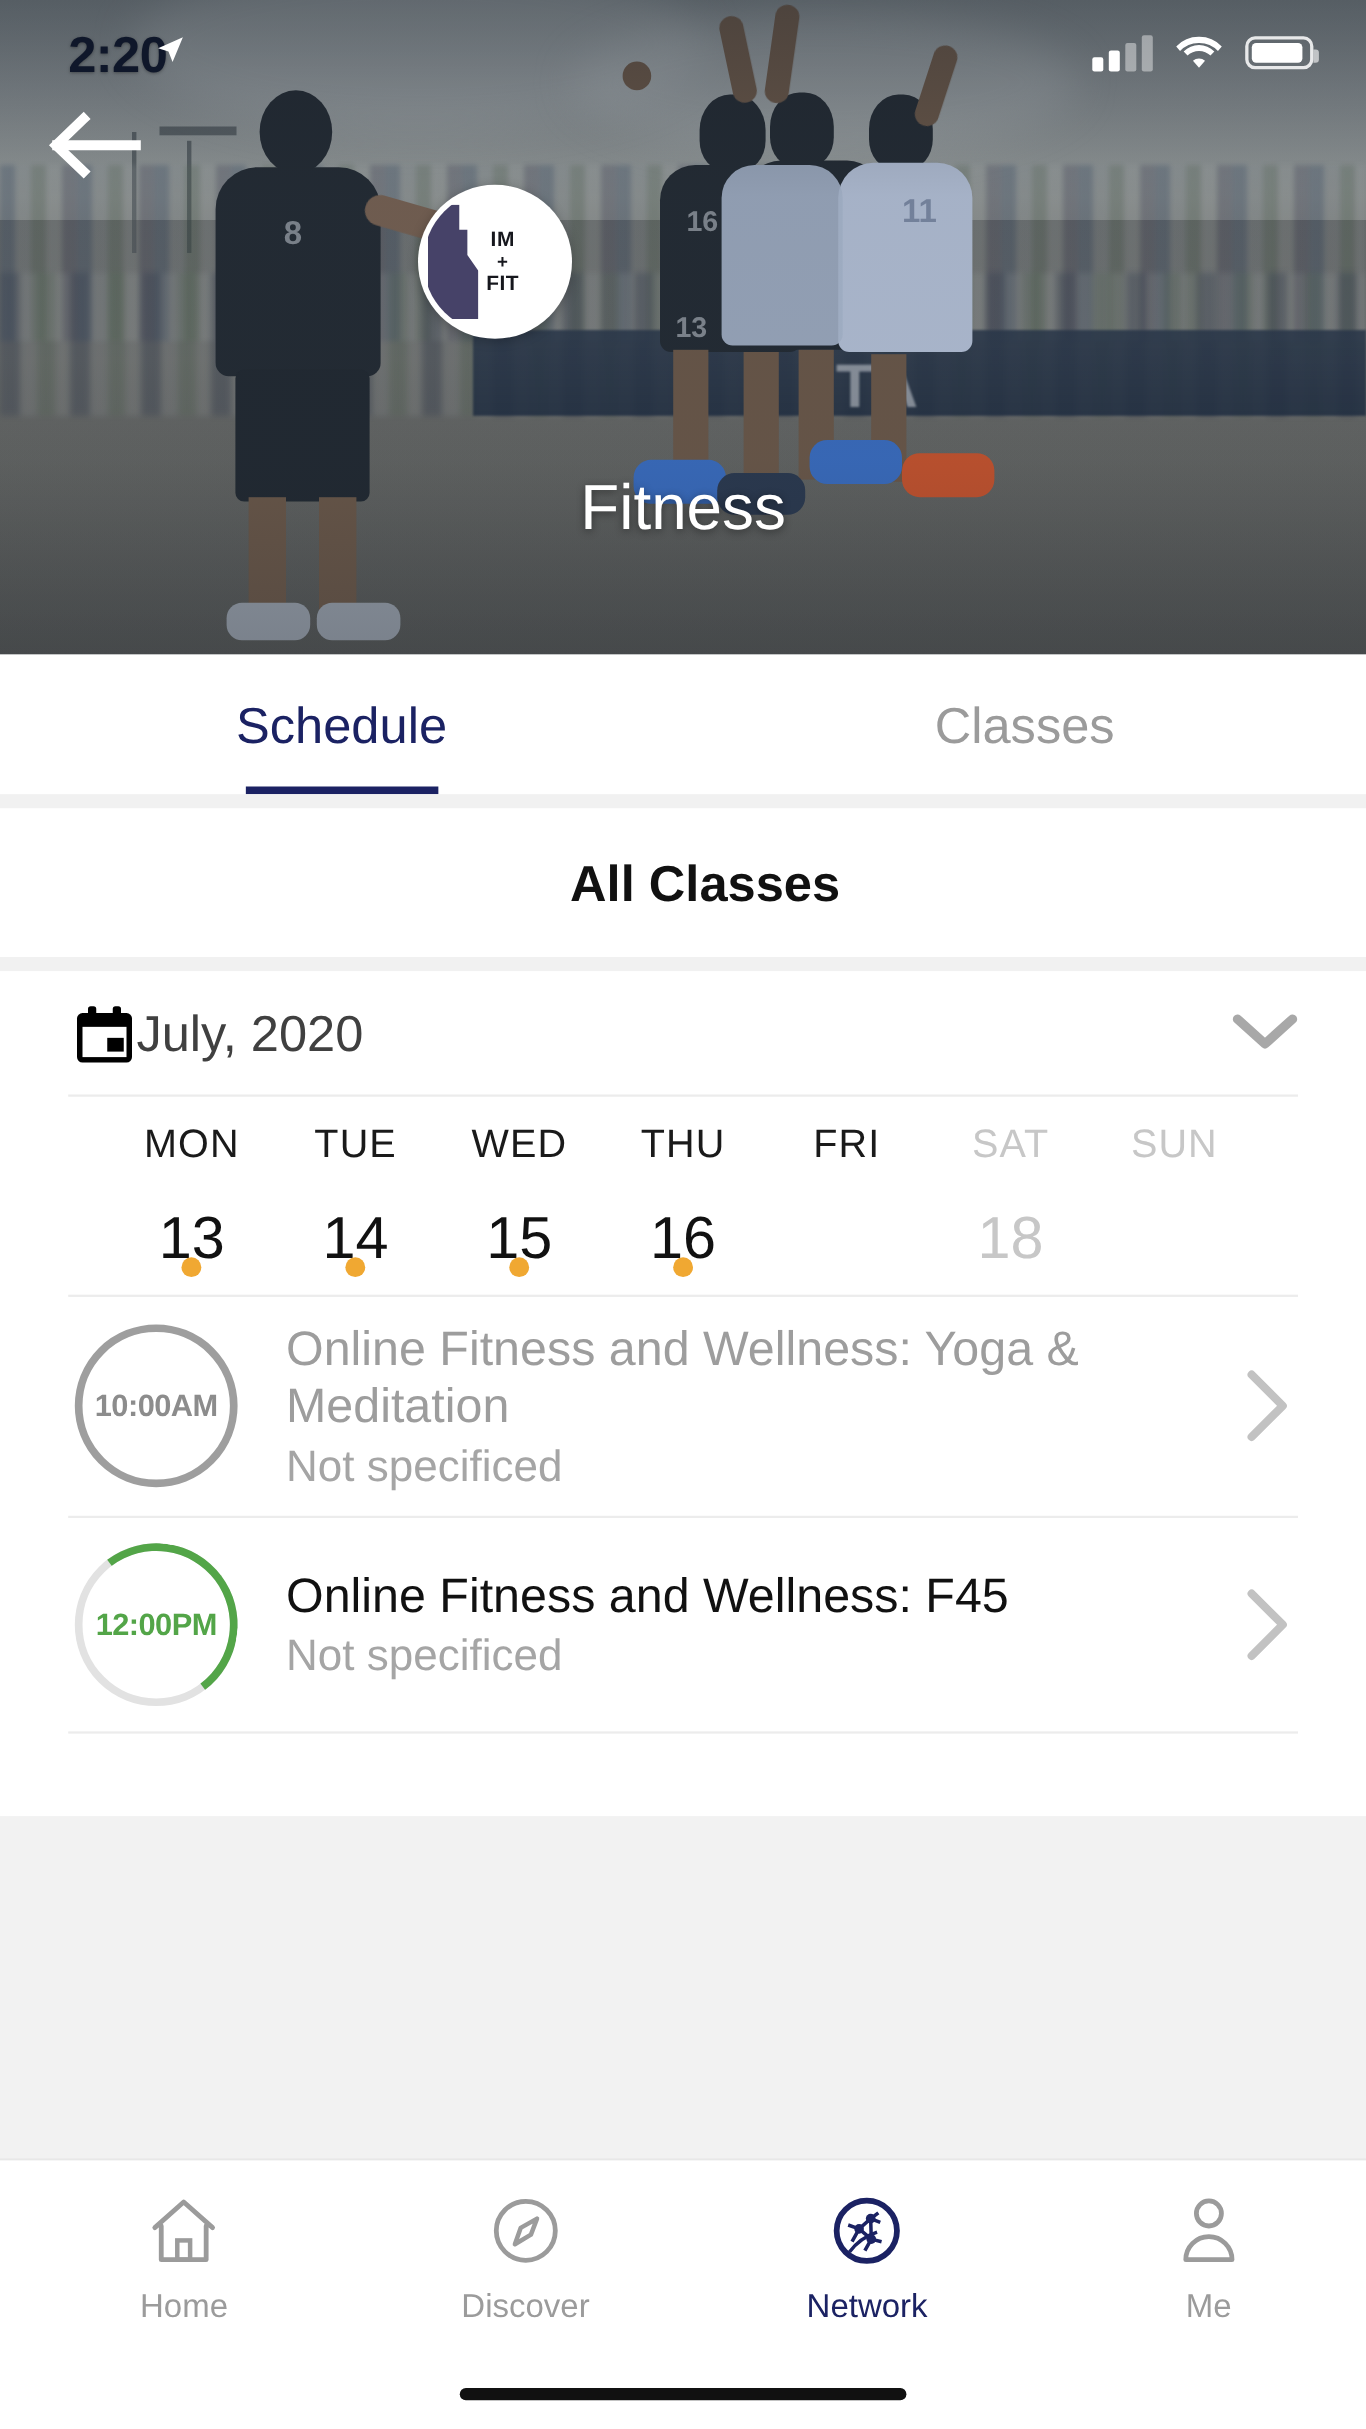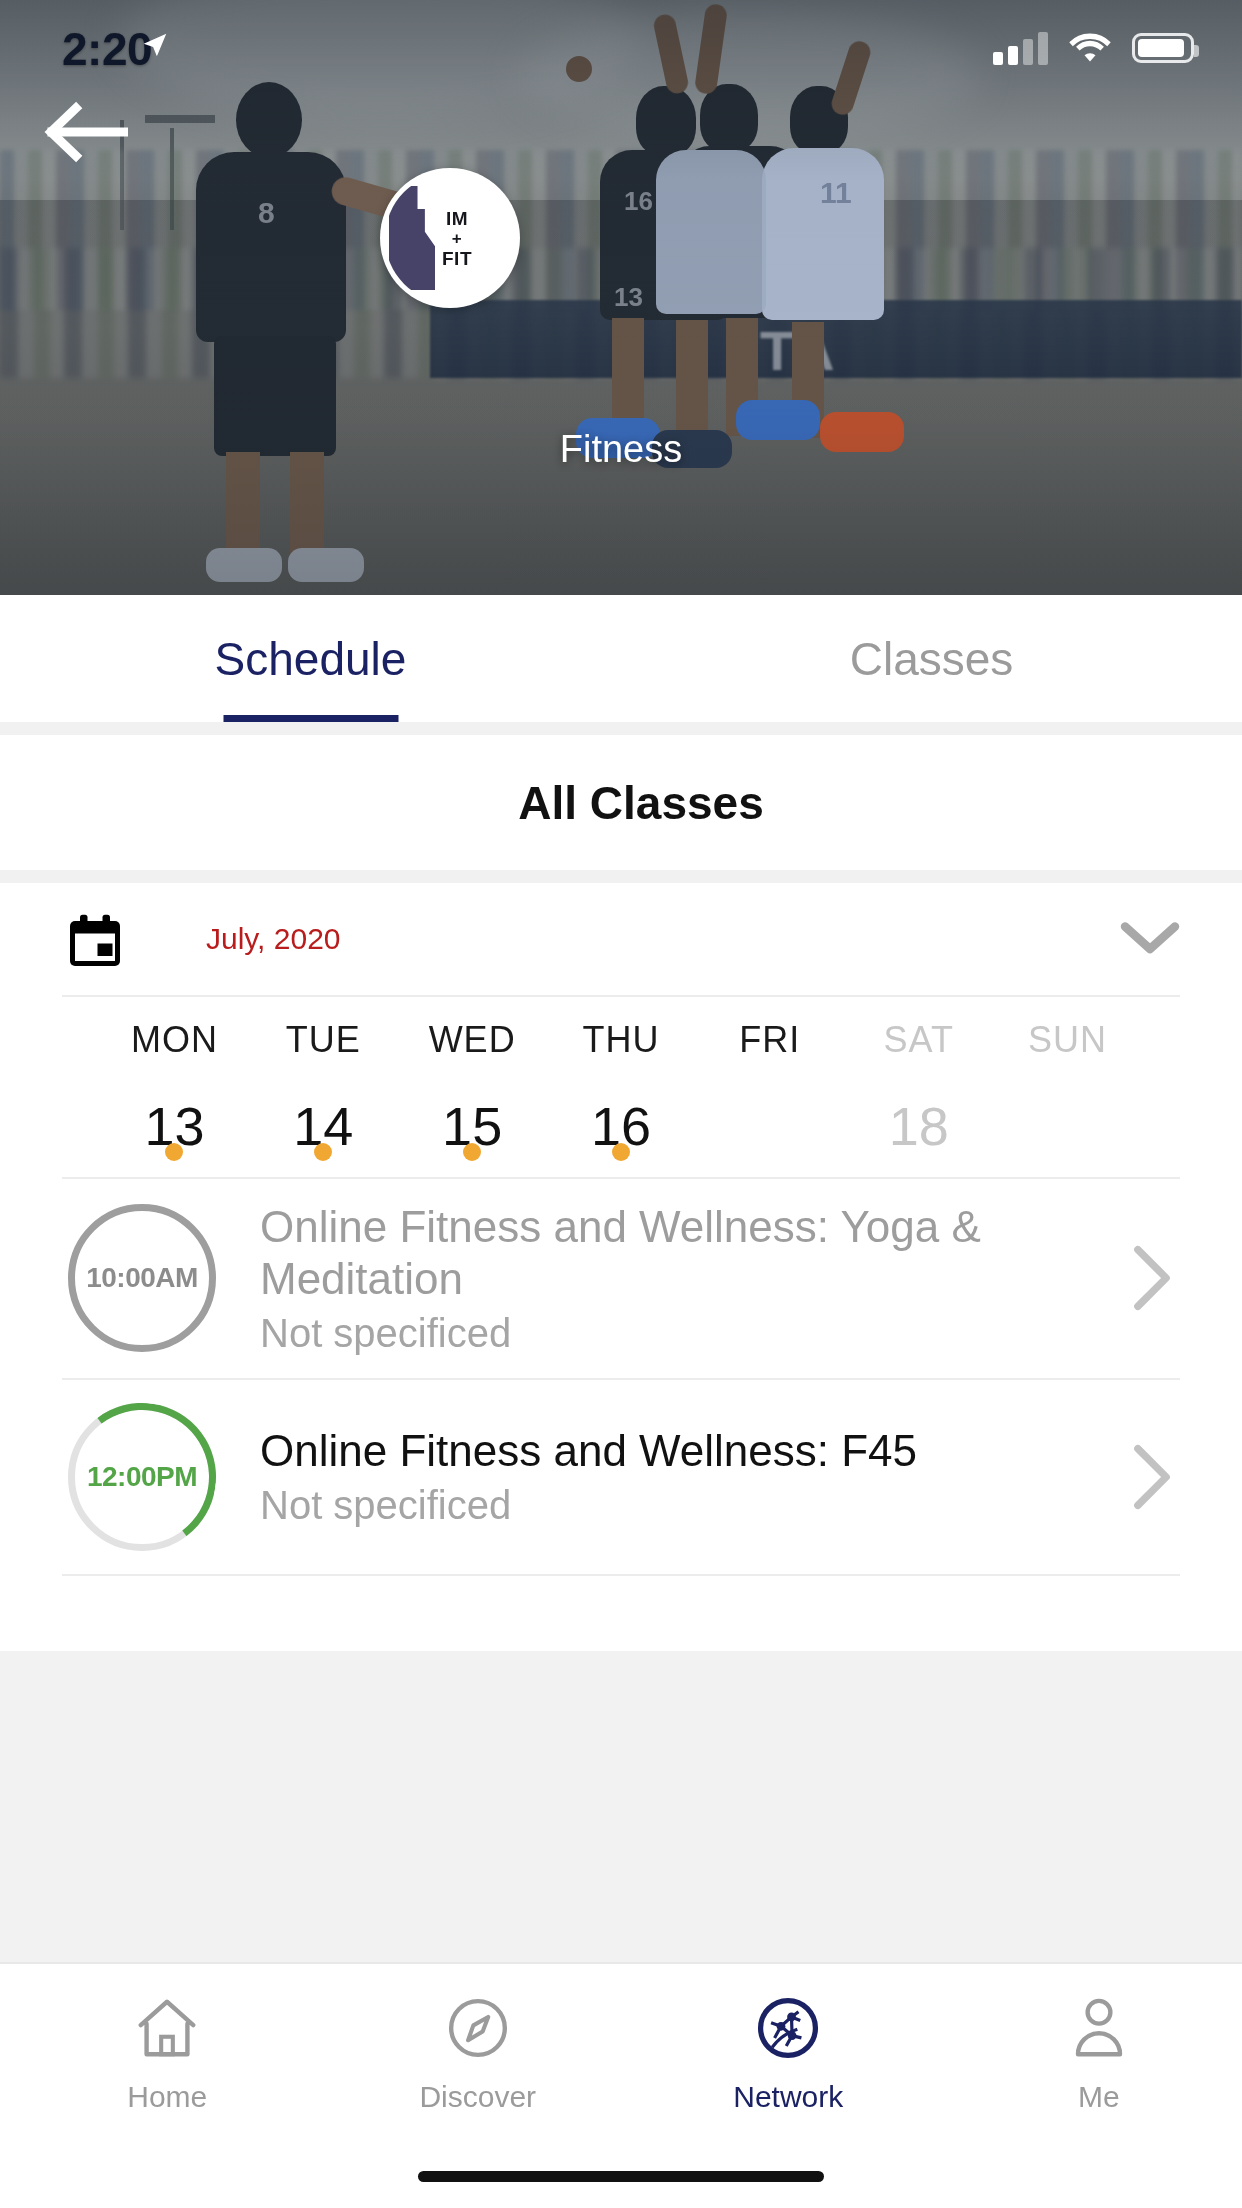--- a/index.html
+++ b/index.html
@@ -144,21 +144,21 @@
     opacity:.95;
   }
   .logo-text{
     position:relative; z-index:2; text-align:center; color:#16171d;
     font-weight:bold; line-height:1.0; font-size:19px; letter-spacing:.5px;
     padding-left:14px;
   }
   .logo-text .plus{ font-size:17px; display:block; margin:2px 0; }
   .hero-title {
     position:absolute; left:0; top:428px; width:1242px; text-align:center;
-    font-size:38px; color:#fff; font-weight:400; z-index:20;
+    font-size:58px; color:#fff; font-weight:400; z-index:20;
     text-shadow:0 2px 8px rgba(0,0,0,.45);
   }
 
   
   .tabbar {
     position:absolute; left:0; top:595px; width:1242px; height:127px;
     background:#fff; display:flex;
   }
   .tab {
     flex:1; display:flex; align-items:center; justify-content:center;
@@ -180,21 +180,21 @@
 
   
   .calpanel{
     position:absolute; left:0; top:883px; width:1242px; background:#fff;
   }
   .monthrow{
     position:relative; height:114px; display:flex; align-items:center;
     padding:0 62px; border-bottom:2px solid #ececec; margin:0 62px;
   }
   .cal-icon{ position:absolute; left:0px; top:28px; width:66px; height:60px; }
-  .month-label{ font-size:30px; color:#b91c1c; margin-left:82px; }
+  .month-label{ font-size:46px; color:#404040; }
   .chev-down{ position:absolute; right:0px; top:36px; width:60px; height:40px; }
 
   .weekrow{
     display:flex; padding:0 38px; margin:0 62px;
     border-bottom:2px solid #ececec; height:182px;
   }
   .daycell{
     flex:1; display:flex; flex-direction:column; align-items:center;
     padding-top:22px; position:relative;
   }

